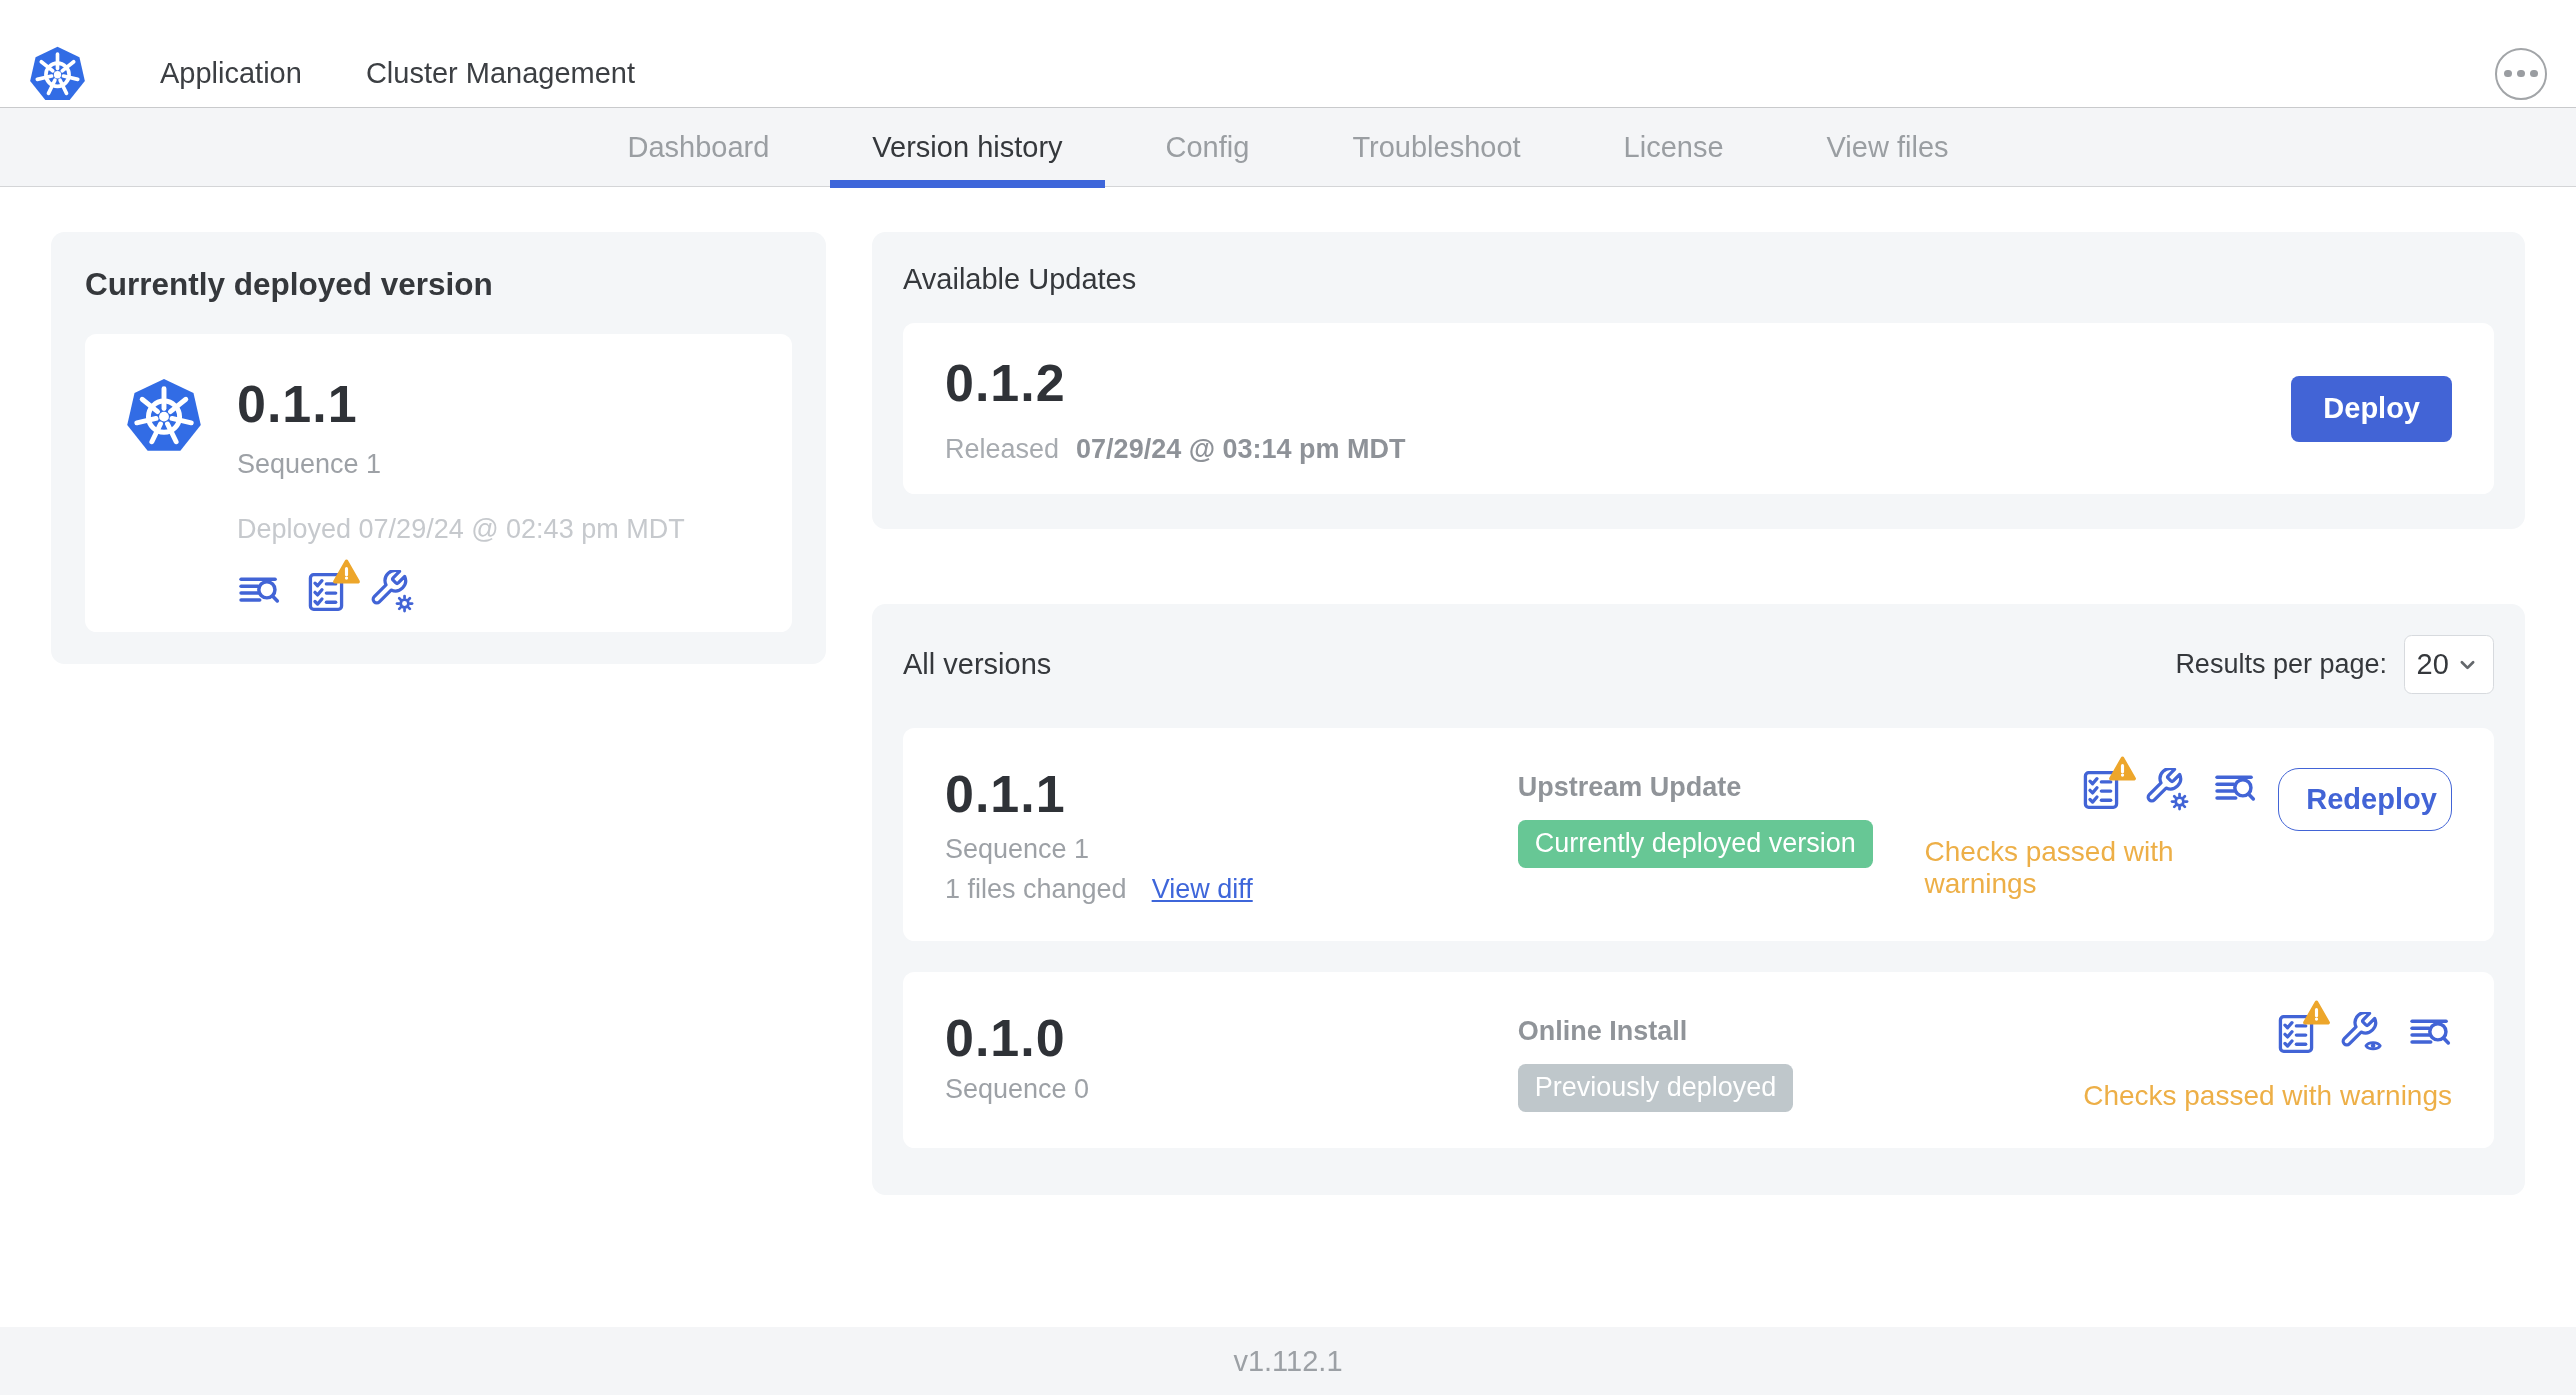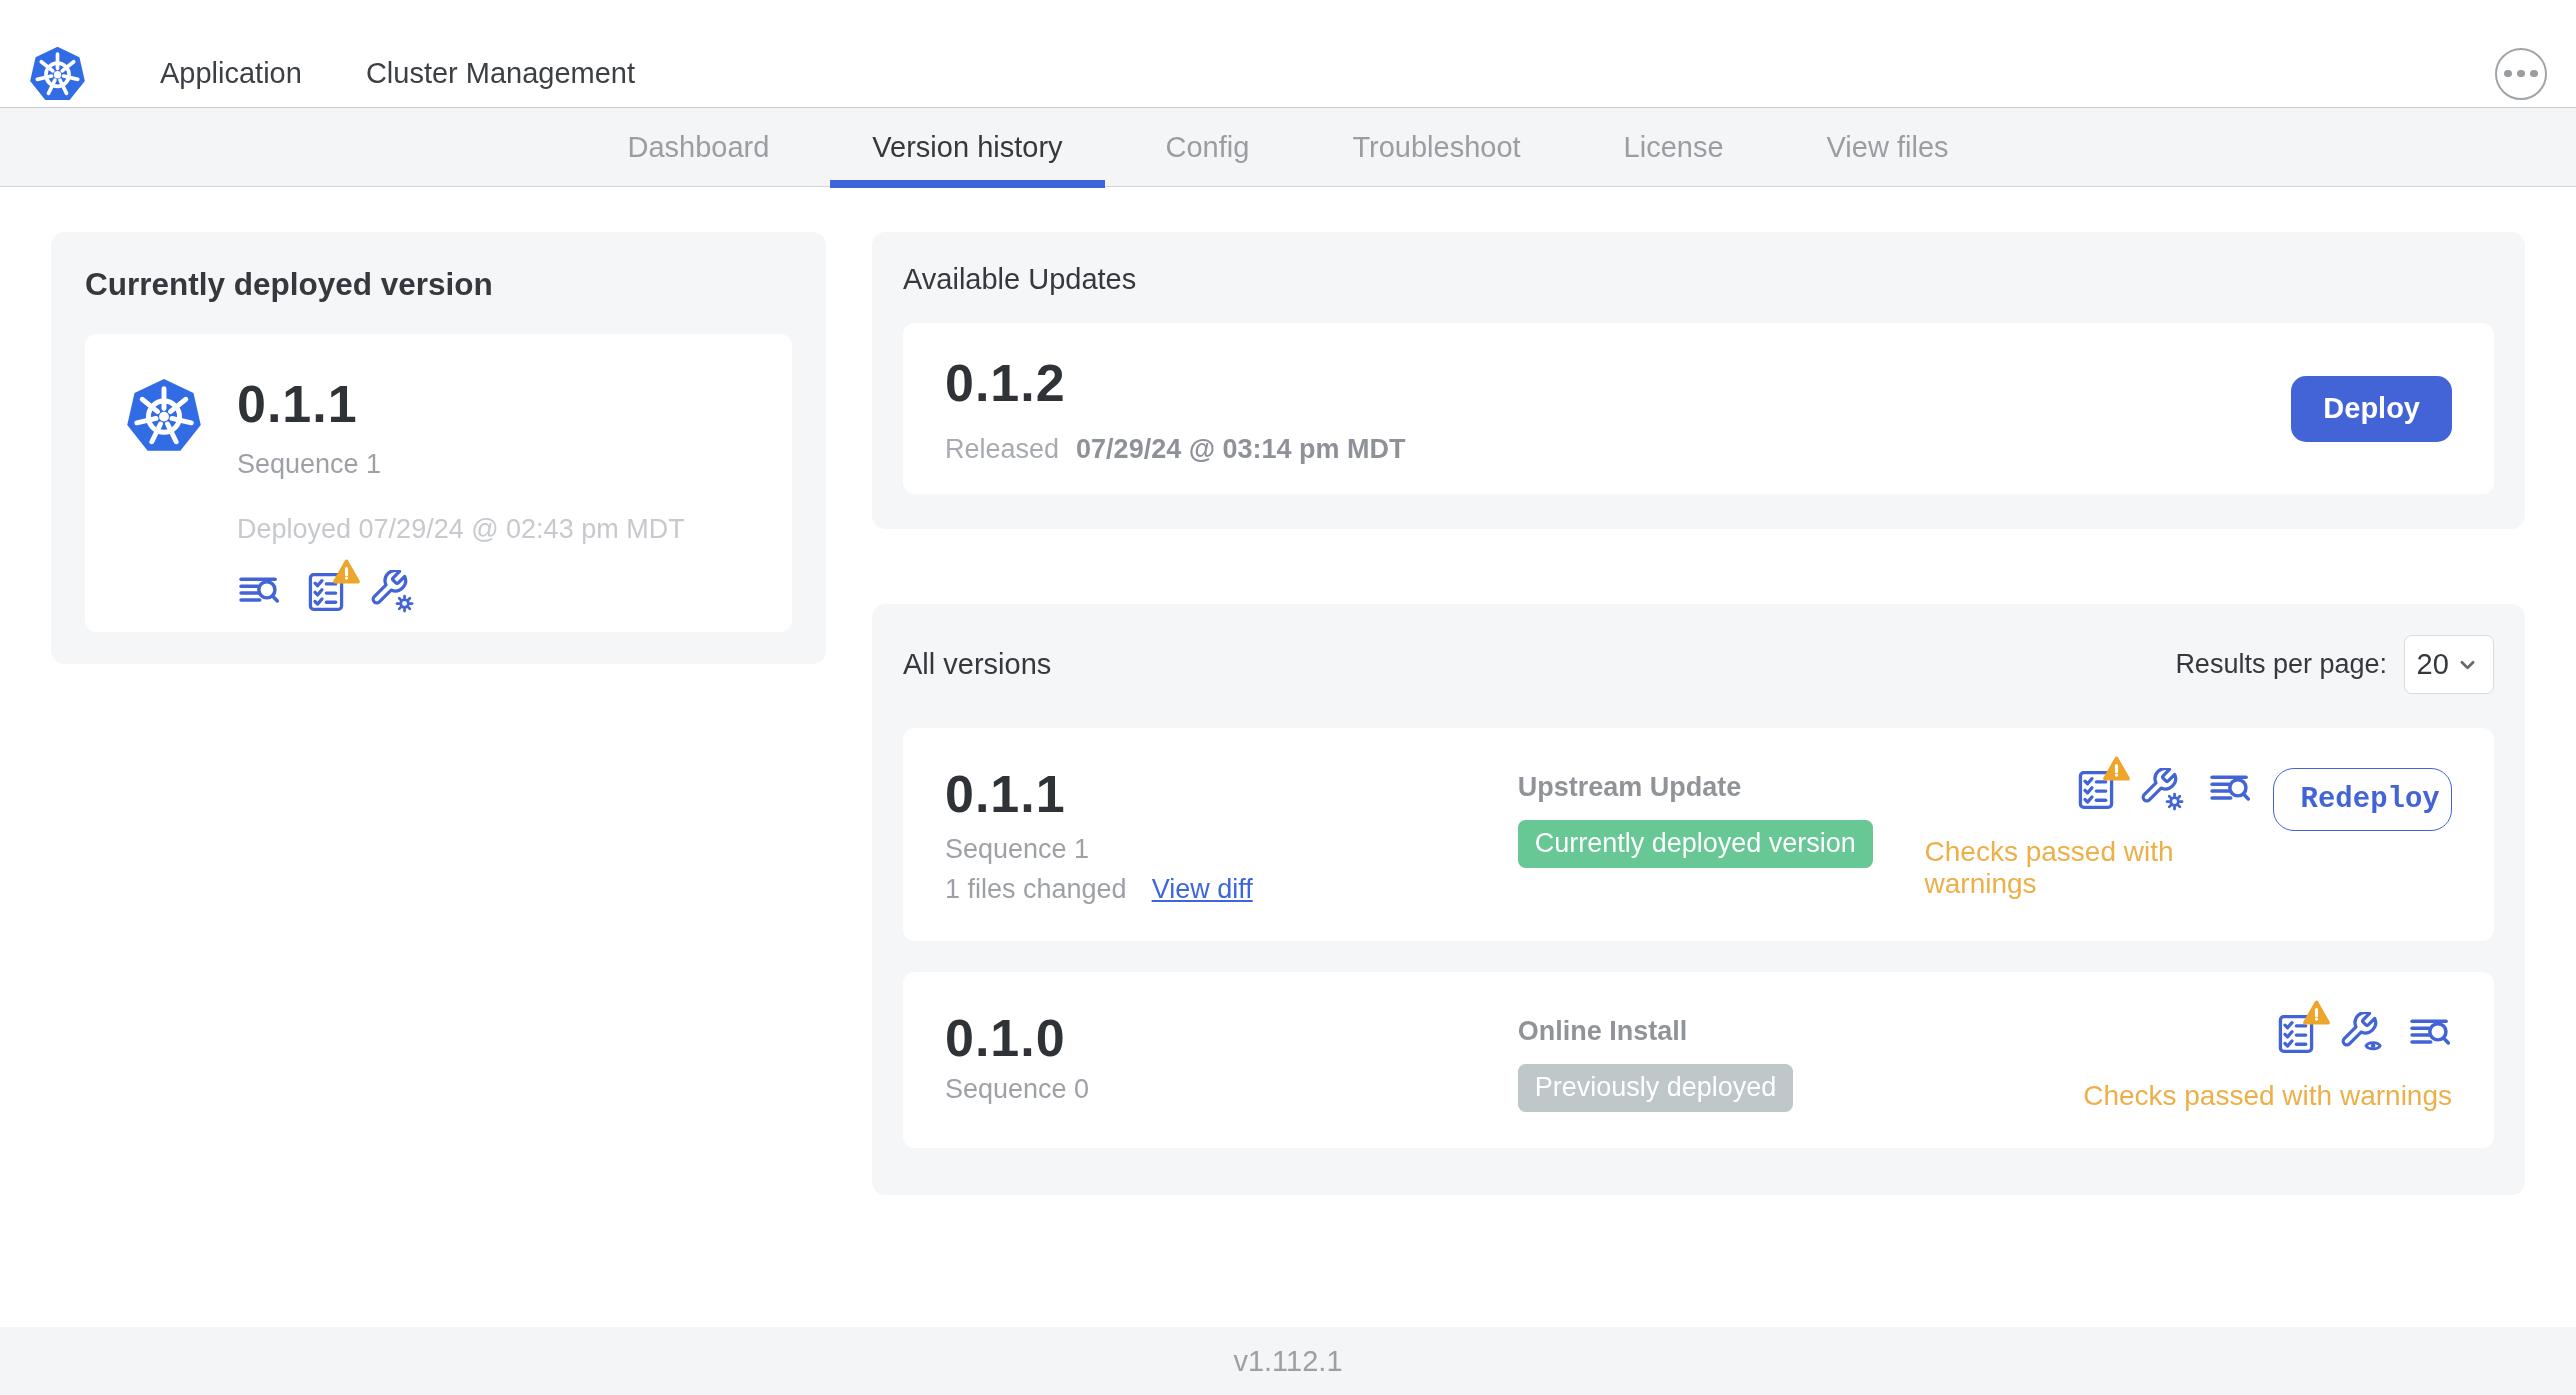--- a/index.html
+++ b/index.html
@@ -50,21 +50,21 @@
   .icn { width:44px; height:44px; display:block; cursor:pointer; }
   .icn-wrap { position:relative; display:inline-block; }
   .warn-badge { position:absolute; width:29px; height:29px; top:-12.4px; right:-13.4px; }
 
   
   .updates-card { left:872px; top:232px; width:1653px; height:297px; padding:31px 31px; }
   .updates-inner { margin-top:27px; height:171px; display:flex; align-items:center;
     justify-content:space-between; padding:0 42px; }
   .released-line { font-size:27px; color:#A7ABB0; margin-top:21px; }
   .released-line b { color:#8E9298; font-weight:700; margin-left:17px; }
-  .btn-primary { min-width:148px; height:66px; background:#4264D6; border:none; border-radius:15px;
+  .btn-primary { min-width:148px; height:66px; background:#4264D6; border:none; border-radius:8px;
     color:#fff; font-size:29px; font-weight:700; font-family:inherit; padding:16px 32px; cursor:pointer; }
 
   
   .versions-card { left:872px; top:604px; width:1653px; height:591px; padding:31px 31px; }
   .versions-head { display:flex; align-items:center; justify-content:space-between; }
   .rpp { display:flex; align-items:center; gap:17px; }
   .rpp-label { font-size:27px; color:#35383C;margin-left:40px; }
   .select-box { width:90px; height:59px; background:#fff; border:1.9px solid #D7DADE; border-radius:7.6px;
     display:flex; align-items:center; justify-content:center; gap:5.7px; cursor:pointer; }
   .select-box .val { font-size:29px; color:#35383C;text-align:center; }
@@ -79,21 +79,21 @@
   .files-changed { font-size:27px; color:#9DA1A6; }
   .view-diff { font-size:27px; color:#3E66DA; font-weight:400; text-decoration:underline; cursor:pointer; }
   .src-label { font-size:27px; font-weight:600; color:#909499; }
   .badge { display:inline-block; margin-top:17px; padding:8.6px 17px; border-radius:7.6px;
     font-size:27px; color:#fff; }
   .badge-green { background:#67C795; }
   .badge-gray { background:#BFC7CB; }
   .checks-stack { display:flex; flex-direction:column; align-items:flex-end; }
   .checks-text { margin-top:24px; font-size:28px; font-weight:500; color:#EDAF47; cursor:pointer; }
   .btn-outline { min-width:169px; height:63px; background:#fff; border:1.9px solid #4264D6; border-radius:21px;
-    color:#4264D6; font-size:29px; font-weight:700; font-family:Liberation Mono, monospace; padding:0 27px; cursor:pointer; }
+    color:#4264D6; font-size:29px; font-weight:700; font-family:Liberation Sans, sans-serif; padding:0 27px; cursor:pointer; }
 
   
   .footer { position:absolute; left:0; bottom:0; width:100%; height:69px; background:#F4F5F7;
     display:flex; align-items:center; justify-content:center; font-size:29px; color:#9CA0A5; }
 
   .hidden-defs { position:absolute; width:0; height:0; overflow:hidden; }
 </style>
 </head>
 <body>
 

